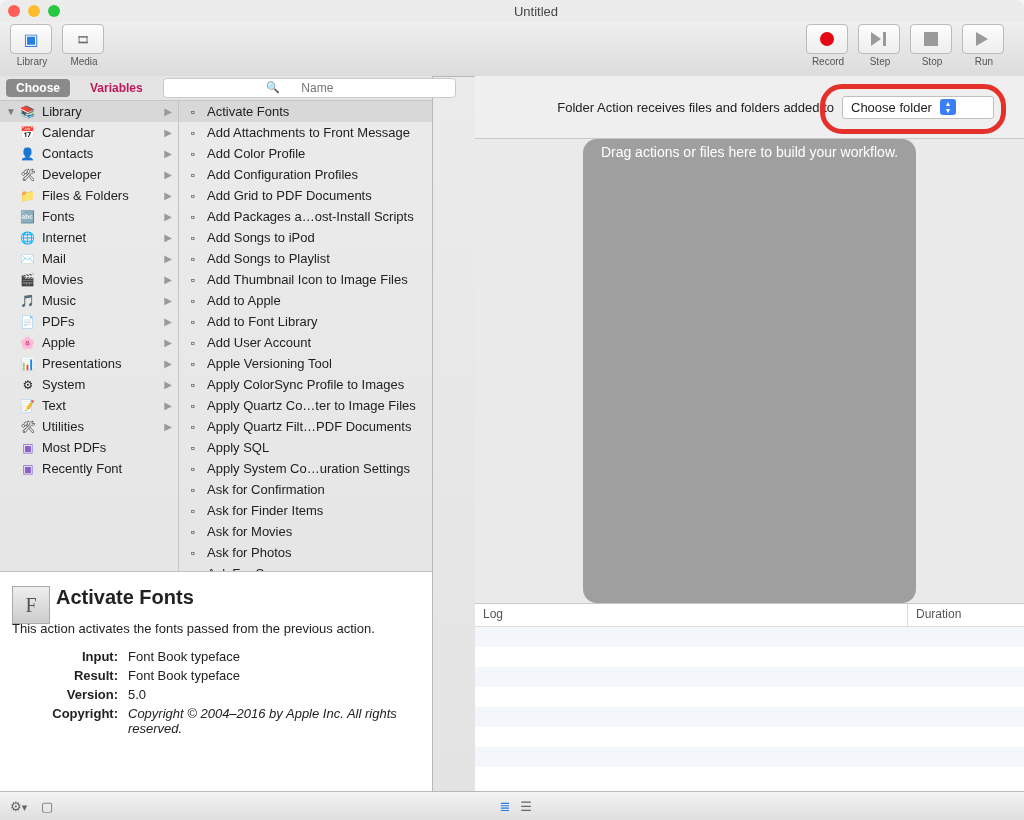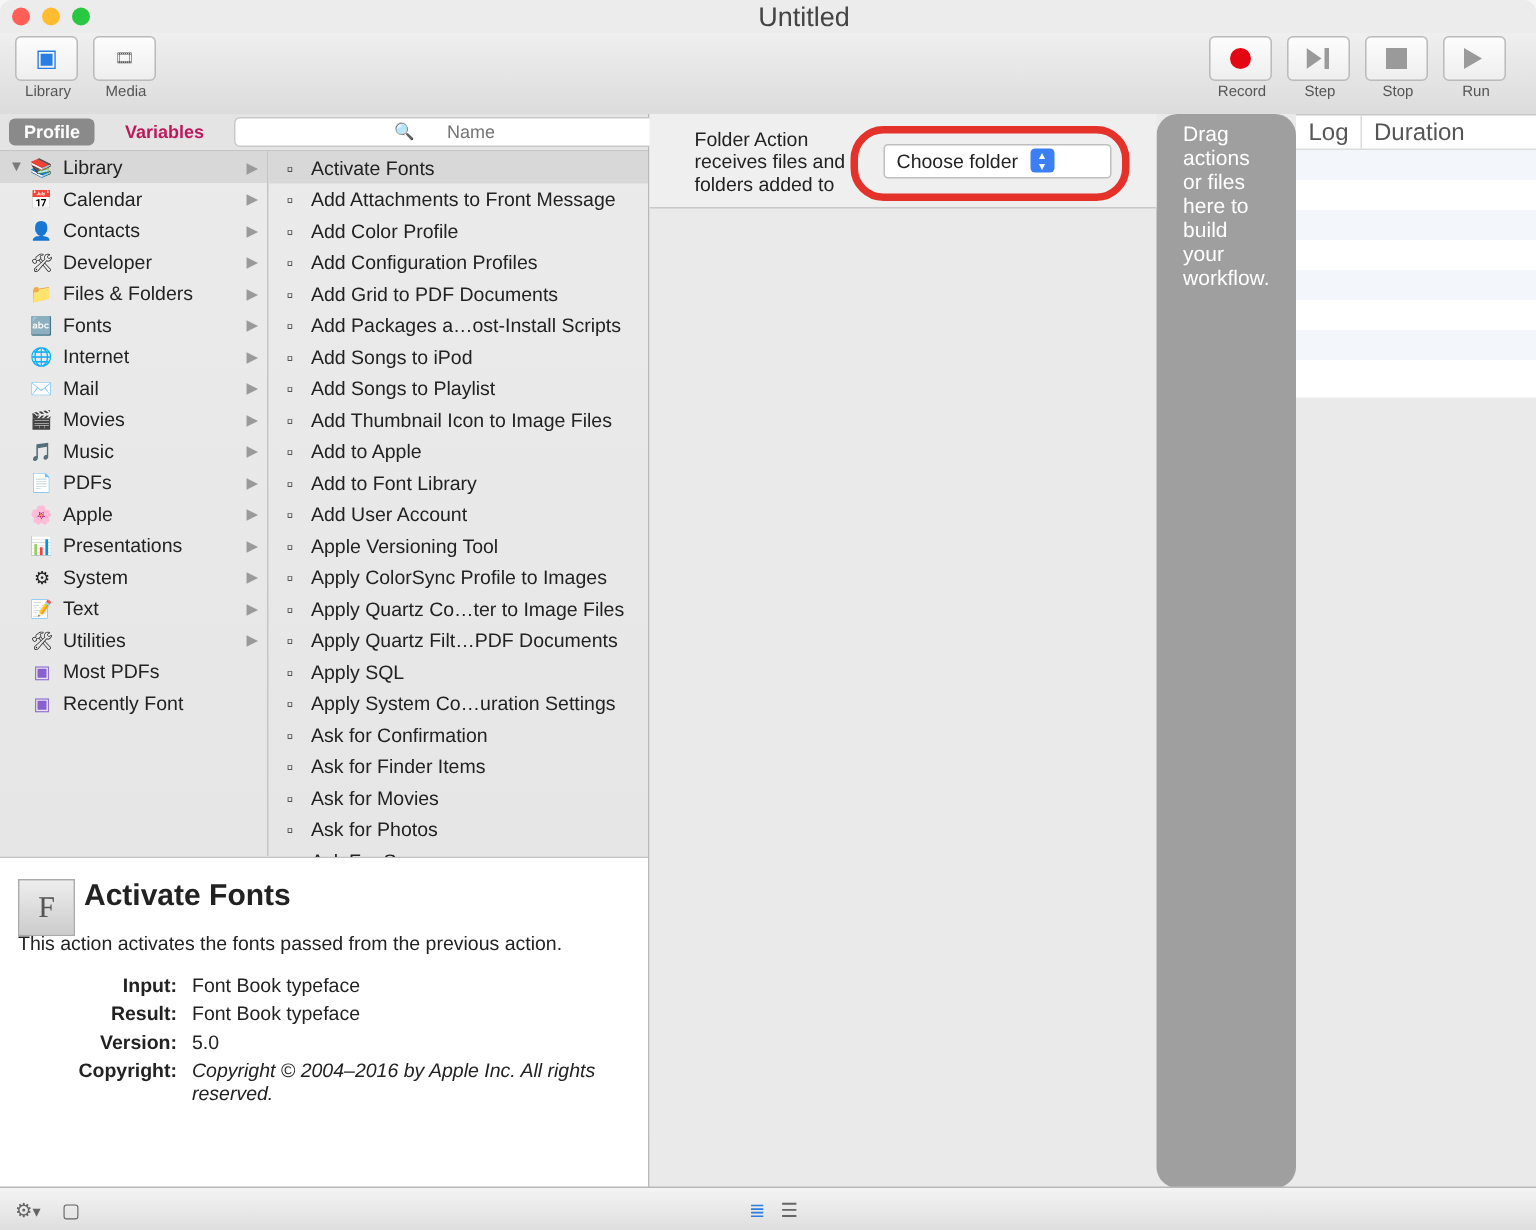--- a/index.html
+++ b/index.html
@@ -1,21 +1,21 @@
 <!DOCTYPE html>
 <html><head>
 <meta charset="utf-8">
 <style>
   html, body { margin:0; padding:0; width:1024px; height:820px; font-family: -apple-system, "Helvetica Neue", Arial, sans-serif; font-size:13px; color:#222; background:#f6f6f6; overflow:hidden; }
   .window { position:relative; width:1024px; height:820px; background:linear-gradient(#ececec,#e3e3e3); border-radius:8px; }
   .titlebar { height:22px; display:flex; align-items:center; padding:0 8px; }
   .traffic { display:flex; gap:8px; }
   .dot { width:12px; height:12px; border-radius:50%; }
   .red { background:#ff5f57;} .yellow{background:#febc2e;} .green{background:#28c840;}
-  .wtitle { flex:1; text-align:center; font-size:18px; color:#444; padding-right:40px;margin-left:36px; }
+  .wtitle { flex:1; text-align:center; font-size:13px; color:#444; padding-right:40px;margin-left:36px; }
   .toolbar { height:52px; display:flex; align-items:flex-start; padding:2px 10px 0 10px; background:linear-gradient(#efefef,#dcdcdc); border-bottom:1px solid #b8b8b8;}
   .tbtn { width:44px; text-align:center; font-size:10px; color:#555; margin-right:8px;}
   .tbtn .box { width:40px; height:28px; background:linear-gradient(#fdfdfd,#eee); border:1px solid #bbb; border-radius:4px; display:flex; align-items:center; justify-content:center; margin-bottom:2px;}
   .toolbar .spacer { flex:1; }
   .rec .circ{width:14px;height:14px;border-radius:50%;background:#e30613;}
   .step svg,.stop svg,.run svg{fill:#9a9a9a;}
   .body { position:absolute; top:76px; left:0; right:0; bottom:28px; display:flex; }
   .left { width:432px; display:flex; flex-direction:column; border-right:1px solid #b8b8b8; }
   .tabs { height:24px; background:#e4e4e4; display:flex; align-items:center; padding:0 6px; gap:10px; border-bottom:1px solid #c5c5c5;}
   .seg { background:#8a8a8a; color:white; padding:2px 10px; border-radius:4px; font-weight:600; font-size:12px;}
@@ -34,29 +34,29 @@
   .row .tri { width:8px; text-align:center; color:#7a7a7a; font-size:10px;}
   .row .ic { width:16px; height:16px; display:flex; align-items:center; justify-content:center; font-size:12px;}
   .row .chev { margin-left:auto; color:#9a9a9a; font-size:10px;}
   .info { height:200px; border-top:1px solid #c3c3c3; background:#fff; padding:10px 12px; overflow:hidden;}
   .info h2{margin:4px 0 10px 44px; font-size:20px;}
   .info .big{position:relative;}
   .info .bigic{position:absolute;left:0;top:0;width:36px;height:36px;background:linear-gradient(#eee,#ccc);border:1px solid #aaa;display:flex;align-items:center;justify-content:center;color:#555;font-family:serif;font-size:20px;}
   .info .desc{margin:12px 0 10px 0;}
   .info table td{padding:1px 4px;vertical-align:top;}
   .info table td.k{text-align:right;font-weight:600;width:100px;}
-  .right { flex:1; display:flex; flex-direction:row; background:#eaeaea;}
+  .right { flex:1; display:flex; flex-direction:column; background:#eaeaea;margin-left:42px;}
   .paramrow{height:62px;background:#efefef;border-bottom:1px solid #c8c8c8;display:flex;align-items:center;justify-content:flex-end;padding:0 30px;font-size:13px;gap:8px;position:relative;}
   .popup{display:flex;align-items:center;height:21px;background:#fff;border:1px solid #bfbfbf;border-radius:3px;padding:0 2px 0 8px;font-size:13px;min-width:140px;}
   .popup .arr{width:16px;height:16px;background:#3b7ff5;border-radius:3px;margin-left:8px;display:flex;align-items:center;justify-content:center;color:#fff;font-size:8px;line-height:7px;}
   .highlight{position:absolute;width:176px;height:40px;border:5px solid #e4322b;border-radius:22px;right:18px;top:8px;pointer-events:none;}
   .canvas{flex:1;display:flex;justify-content:center;}
   .pill{background:#9f9f9f;color:#fff;border-radius:14px;padding:5px 18px;font-size:14px;}
   .log{height:188px;border-top:1px solid #c8c8c8;display:flex;flex-direction:column;background:#fff;}
-  .loghead{display:flex;height:22px;border-bottom:1px solid #dcdcdc;font-size:16px;color:#555;}
+  .loghead{display:flex;height:22px;border-bottom:1px solid #dcdcdc;font-size:12px;color:#555;}
   .loghead div{padding:3px 8px;}
   .logrows{flex:1;}
   .logrows div{height:20px;}
   .logrows div:nth-child(odd){background:#f3f6fa;}
   .statusbar{position:absolute;left:0;right:0;bottom:0;height:28px;background:linear-gradient(#f4f4f4,#dedede);border-top:1px solid #b8b8b8;display:flex;align-items:center;padding:0 10px;gap:14px;color:#666;}
   .statusbar .rgroup{margin-left:432px;display:flex;gap:10px;}
   svg{display:block;}
 </style>
 </head>
 <body>
@@ -113,21 +113,21 @@
             <path d="M0 0v14l12-7z"></path>
           </svg>
         </div>
       <div>Run</div>
     </div>
   </div>
 
   <div class="body">
     <div class="left">
       <div class="tabs">
-        <div class="seg">Profile</div>
+        <div class="seg">Choose</div>
         <div class="seg inactive">Variables</div>
         <div class="search">
             <div class="wrap">
           <span class="mag">🔍</span>
           <input style="text-align: center;" placeholder="Name">
         </div>
           </div>
       </div>
 
       <div class="columns">

